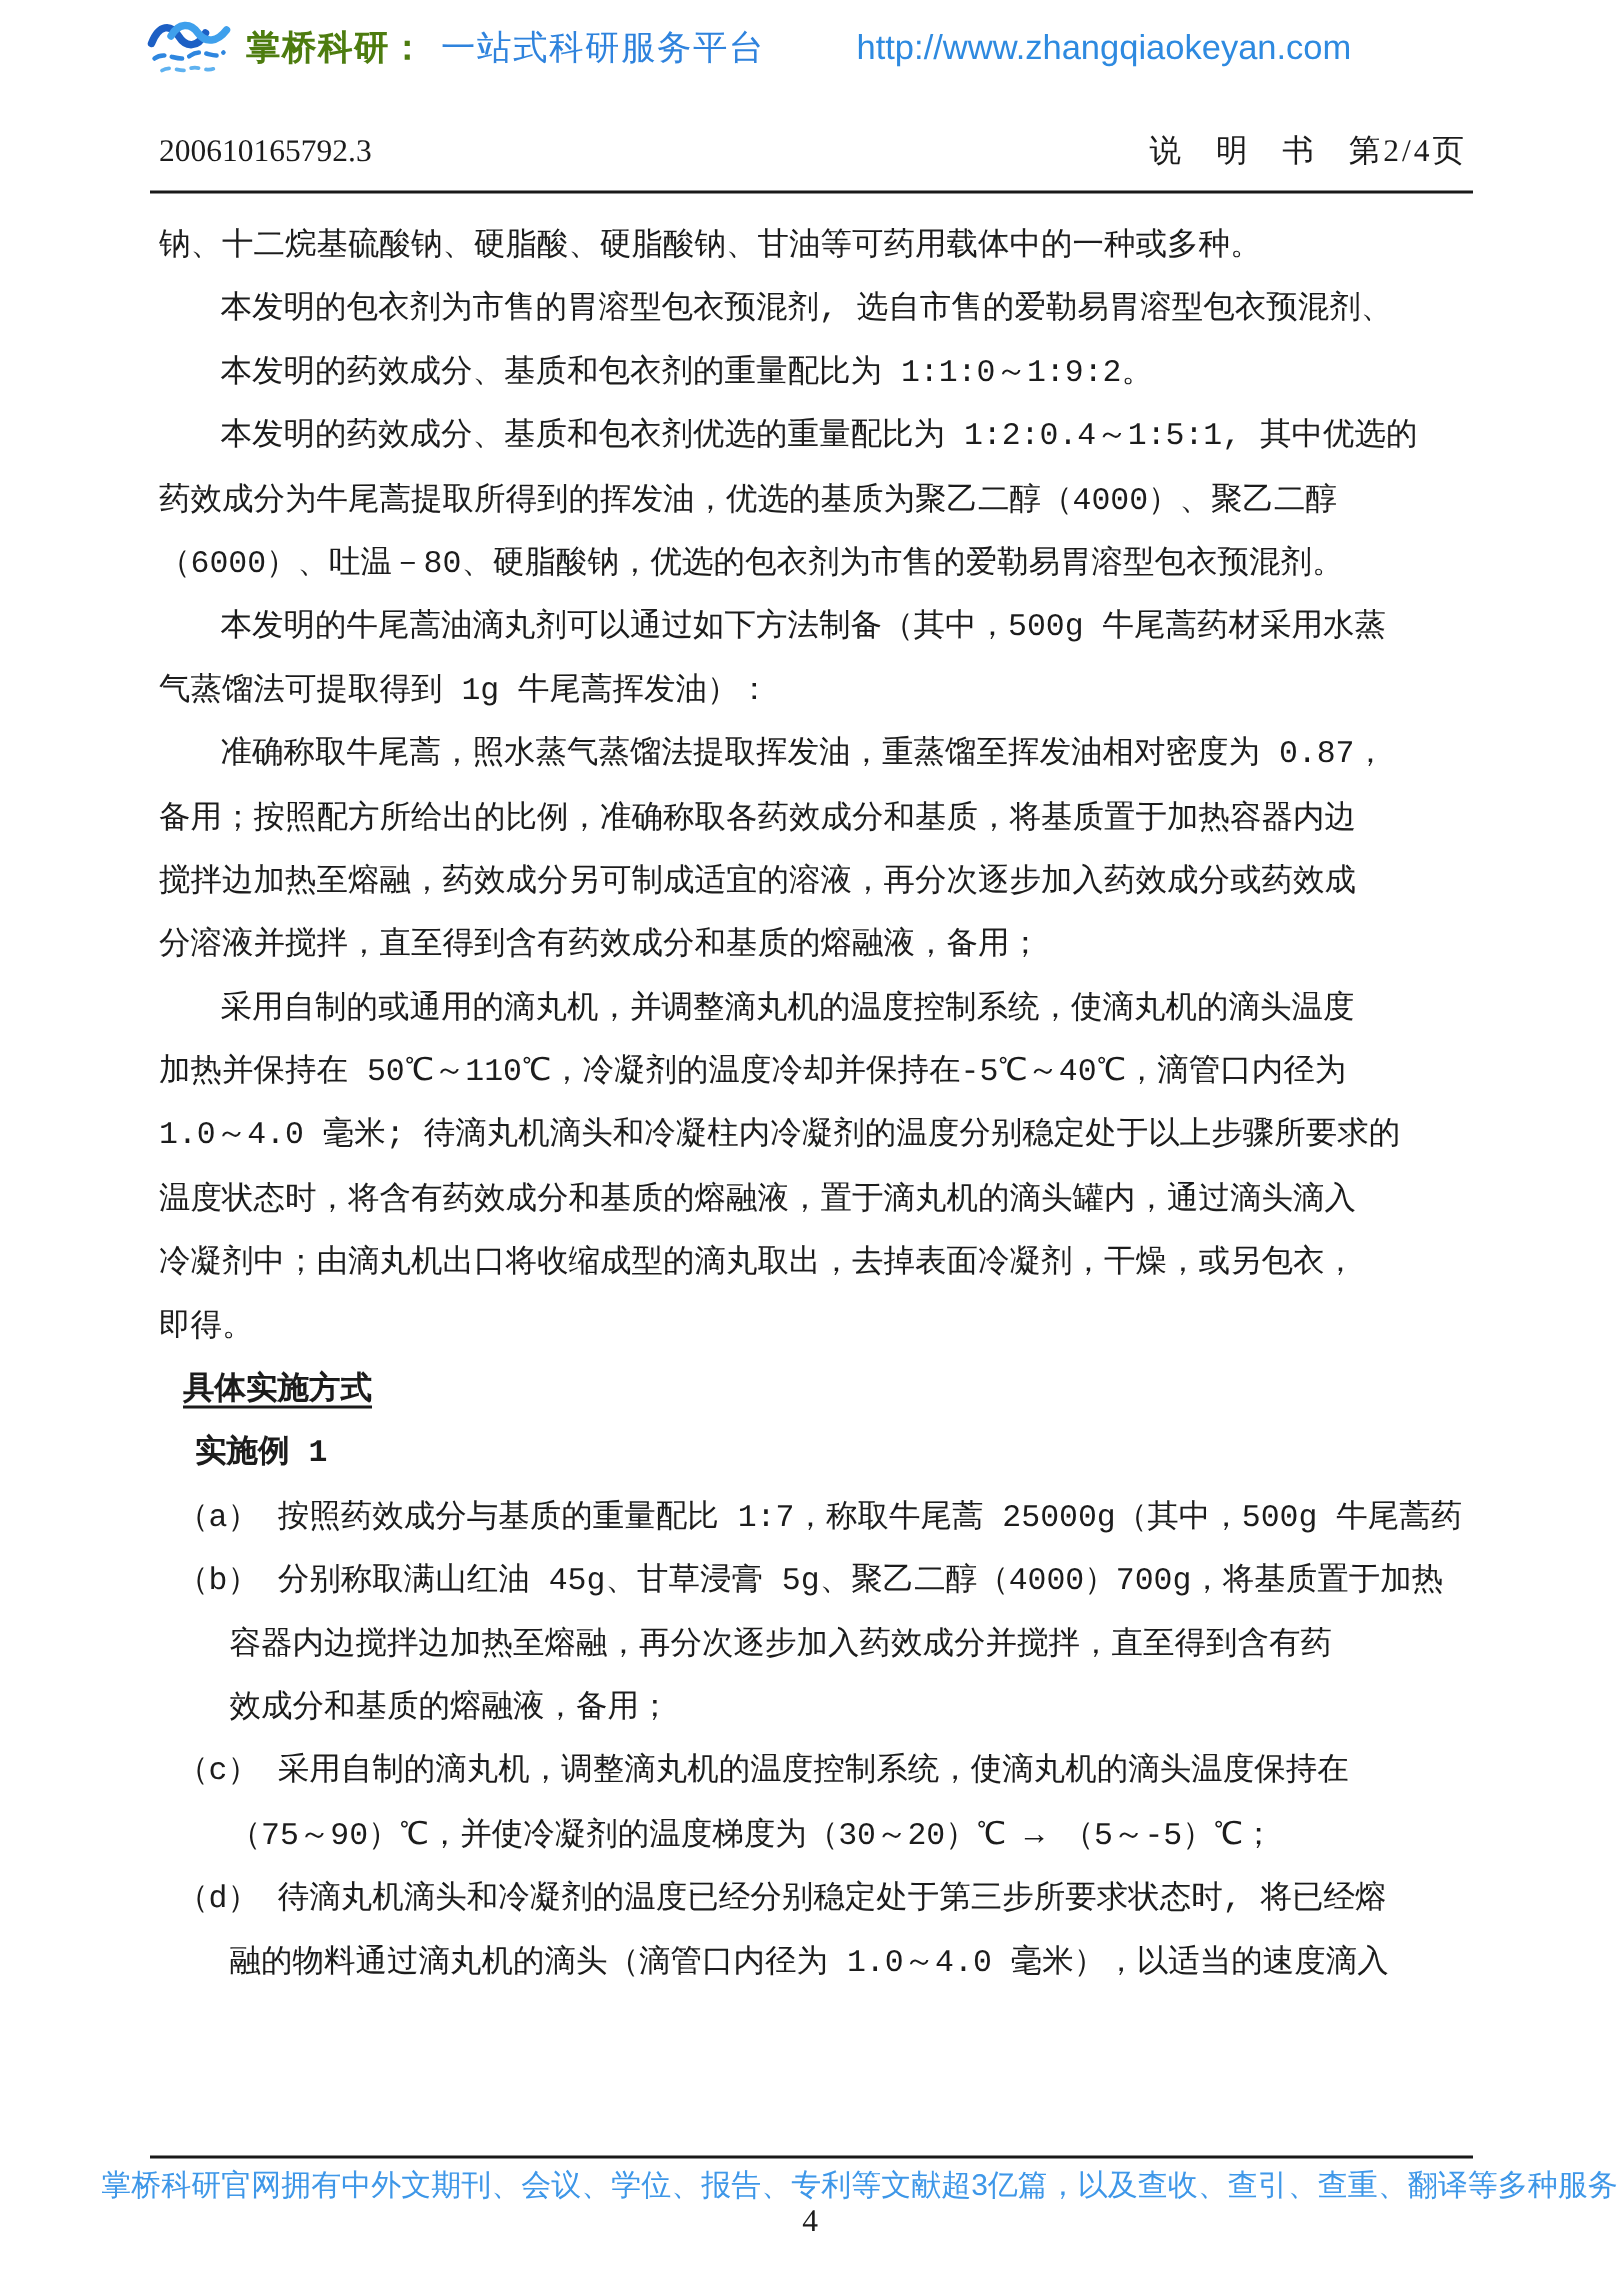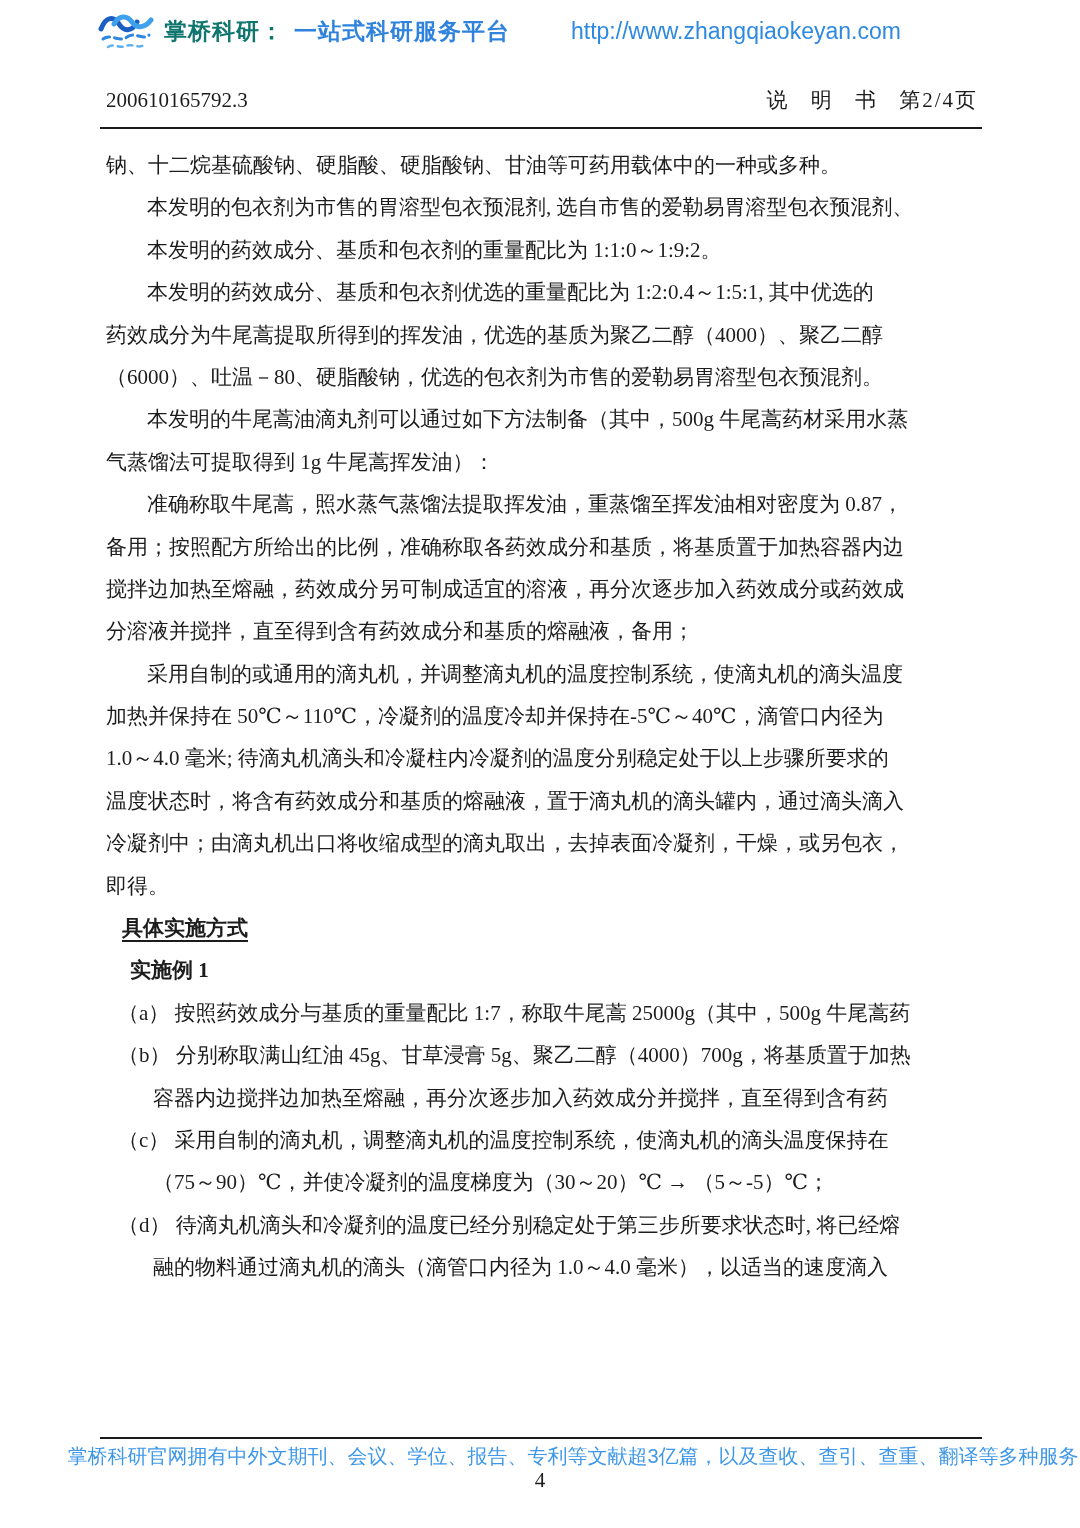--- a/index.html
+++ b/index.html
@@ -11,42 +11,42 @@
     color:#1c1c1c;
     overflow:hidden;
   }
   
   .brand-row{
     position:absolute;top:10px;left:98px;
     display:flex;align-items:center;gap:10px;
     font-family:"Liberation Sans","DejaVu Sans",sans-serif;
   }
   .brand-logo{width:56px;height:42px;flex:0 0 auto;}
-  .brand-name{font-size:23px;font-weight:700;color:#0f766e;letter-spacing:1px;font-family:Liberation Serif, serif;}
-  .brand-tagline{font-size:23px;font-weight:700;color:#2f83dd;letter-spacing:1px;margin-right:6px;}
+  .brand-name{font-size:23px;font-weight:700;color:#4d7c0f;letter-spacing:1px;font-family:Liberation Serif, serif;}
+  .brand-tagline{font-size:23px;font-weight:400;color:#2f83dd;letter-spacing:1px;margin-right:6px;}
   .brand-url{font-size:23px;font-weight:400;color:#2e8ae0;text-decoration:none;margin-left:45px;}
   
   .doc-header{
     position:absolute;left:106px;right:102px;top:86px;
     display:flex;justify-content:space-between;align-items:baseline;
     font-size:21px;
   }
   .doc-type{letter-spacing:2px;}
   .doc-type .dt{margin-right:14px;}
   .header-rule{
     position:absolute;left:100px;right:98px;top:127px;
     height:2px;background:#1a1a1a;
   }
   
   .body-col{
     position:absolute;left:106px;top:144px;width:874px;
     font-size:21px;line-height:42.4px;
     white-space:nowrap;
   }
-  .line{height:42.4px;}
+  .line{height:42.4px;font-family:Liberation Mono, monospace;}
   .indent{padding-left:41px;}
   .item{padding-left:12px;}
   .cont{padding-left:47px;}
   .heading{font-weight:700;padding-left:16px;}
   .heading span{
     text-decoration:underline;
     text-decoration-thickness:2px;
     text-underline-offset:5px;
   }
   .subheading{font-weight:700;padding-left:24px;}
@@ -111,20 +111,21 @@
     <div class="line">加热并保持在 50℃～110℃，冷凝剂的温度冷却并保持在-5℃～40℃，滴管口内径为</div>
     <div class="line">1.0～4.0 毫米; 待滴丸机滴头和冷凝柱内冷凝剂的温度分别稳定处于以上步骤所要求的</div>
     <div class="line">温度状态时，将含有药效成分和基质的熔融液，置于滴丸机的滴头罐内，通过滴头滴入</div>
     <div class="line">冷凝剂中；由滴丸机出口将收缩成型的滴丸取出，去掉表面冷凝剂，干燥，或另包衣，</div>
     <div class="line">即得。</div>
     <div class="line heading"><span>具体实施方式</span></div>
     <div class="line subheading">实施例 1</div>
     <div class="line item">（a）  按照药效成分与基质的重量配比 1:7，称取牛尾蒿 25000g（其中，500g 牛尾蒿药</div>
     <div class="line item">（b）  分别称取满山红油 45g、甘草浸膏 5g、聚乙二醇（4000）700g，将基质置于加热</div>
     <div class="line cont">容器内边搅拌边加热至熔融，再分次逐步加入药效成分并搅拌，直至得到含有药</div>
+    <div class="line cont">效成分和基质的熔融液，备用；</div>
     <div class="line item">（c）  采用自制的滴丸机，调整滴丸机的温度控制系统，使滴丸机的滴头温度保持在</div>
     <div class="line cont">（75～90）℃，并使冷凝剂的温度梯度为（30～20）℃ → （5～-5）℃；</div>
     <div class="line item">（d）  待滴丸机滴头和冷凝剂的温度已经分别稳定处于第三步所要求状态时, 将已经熔</div>
     <div class="line cont">融的物料通过滴丸机的滴头（滴管口内径为 1.0～4.0 毫米），以适当的速度滴入</div>
   </div>
 
   <div class="footer-rule"></div>
   <div class="footer-note">掌桥科研官网拥有中外文期刊、会议、学位、报告、专利等文献超3亿篇，以及查收、查引、查重、翻译等多种服务</div>
   <div class="page-number">4</div>
 

